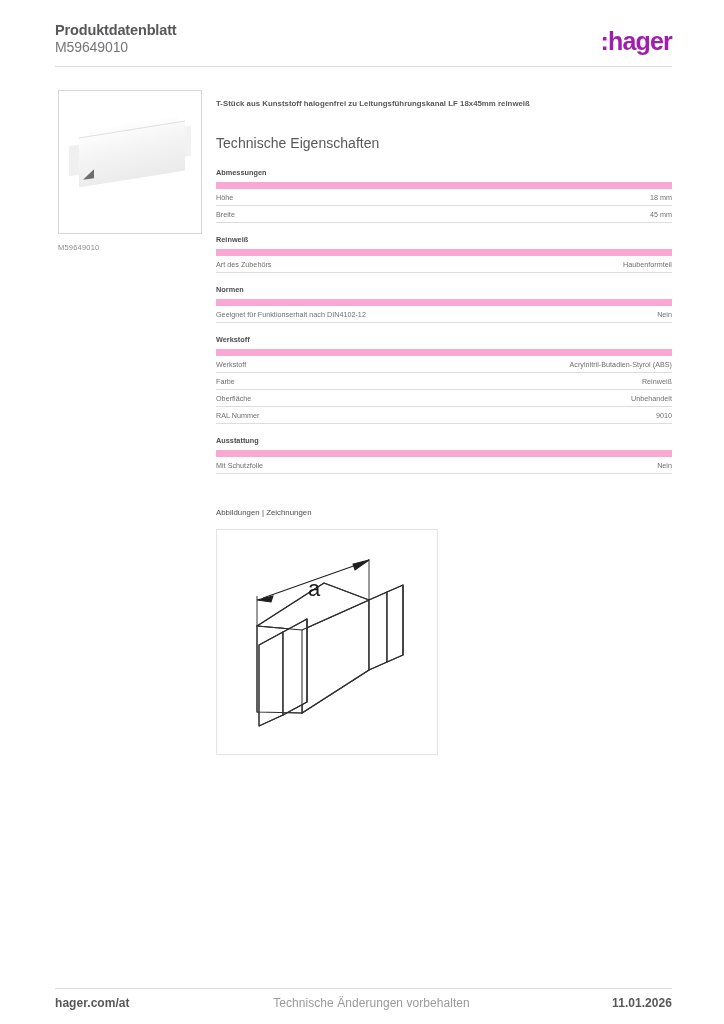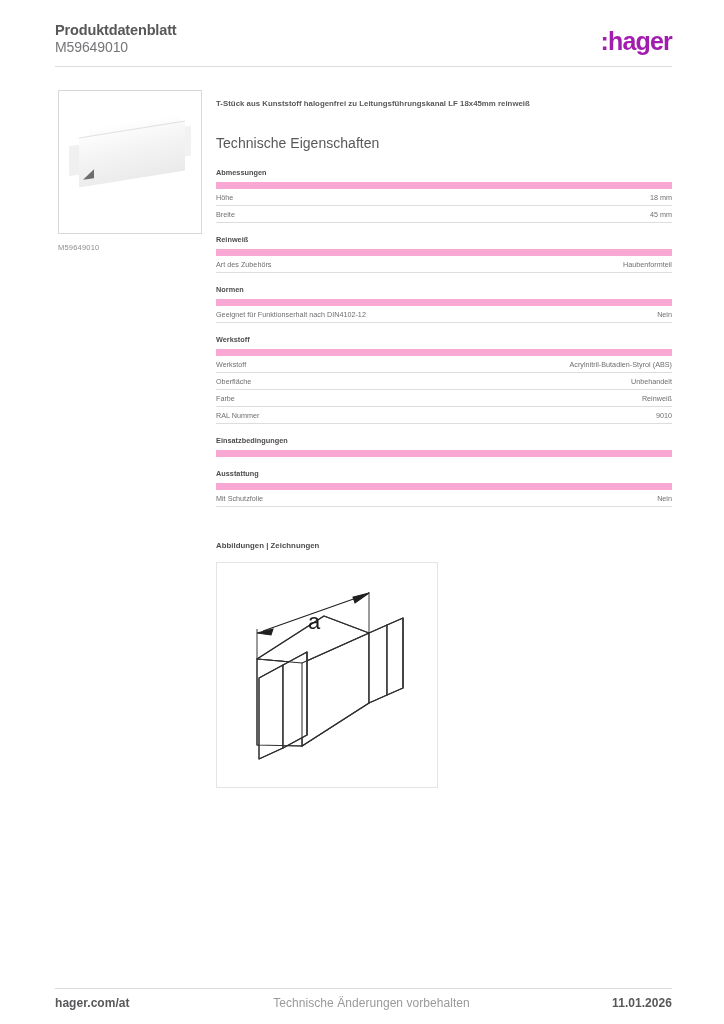--- a/index.html
+++ b/index.html
@@ -197,21 +197,21 @@
   .spec-value {
     color: #6e6e70;
     text-align: right;
     white-space: nowrap;
     padding-left: 10px;
   }
 
   
   .drawings-title {
     font-size: 7.8px;
-    font-weight: bold;
+    font-weight: normal;
     color: #4c4c4e;
     letter-spacing: 0.03px;
     margin-top: 34px;
     margin-bottom: 12px;
   }
   .drawing-box {
     width: 220px;
     height: 224px;
     border: 1px solid #e4e4e4;
     background: #ffffff;
@@ -320,34 +320,33 @@
             <span class="spec-value">Nein</span>
           </div>
         </div>
         <div class="spec-group">
           <div class="group-title">Werkstoff</div>
           <div class="spec-row">
             <span class="spec-label">Werkstoff</span>
             <span class="spec-value">Acrylnitril-Butadien-Styrol (ABS)</span>
           </div>
           <div class="spec-row">
+            <span class="spec-label">Farbe</span>
+            <span class="spec-value">Reinweiß</span>
+          </div>
+          <div class="spec-row">
             <span class="spec-label">Oberfläche</span>
             <span class="spec-value">Unbehandelt</span>
           </div>
           <div class="spec-row">
-            <span class="spec-label">Farbe</span>
-            <span class="spec-value">Reinweiß</span>
-          </div>
-          <div class="spec-row">
             <span class="spec-label">RAL Nummer</span>
             <span class="spec-value">9010</span>
           </div>
         </div>
         <div class="spec-group">
-          <div class="group-title">Einsatzbedingungen</div>
         </div>
         <div class="spec-group">
           <div class="group-title">Ausstattung</div>
           <div class="spec-row">
             <span class="spec-label">Mit Schutzfolie</span>
             <span class="spec-value">Nein</span>
           </div>
         </div>
       </div>
 

